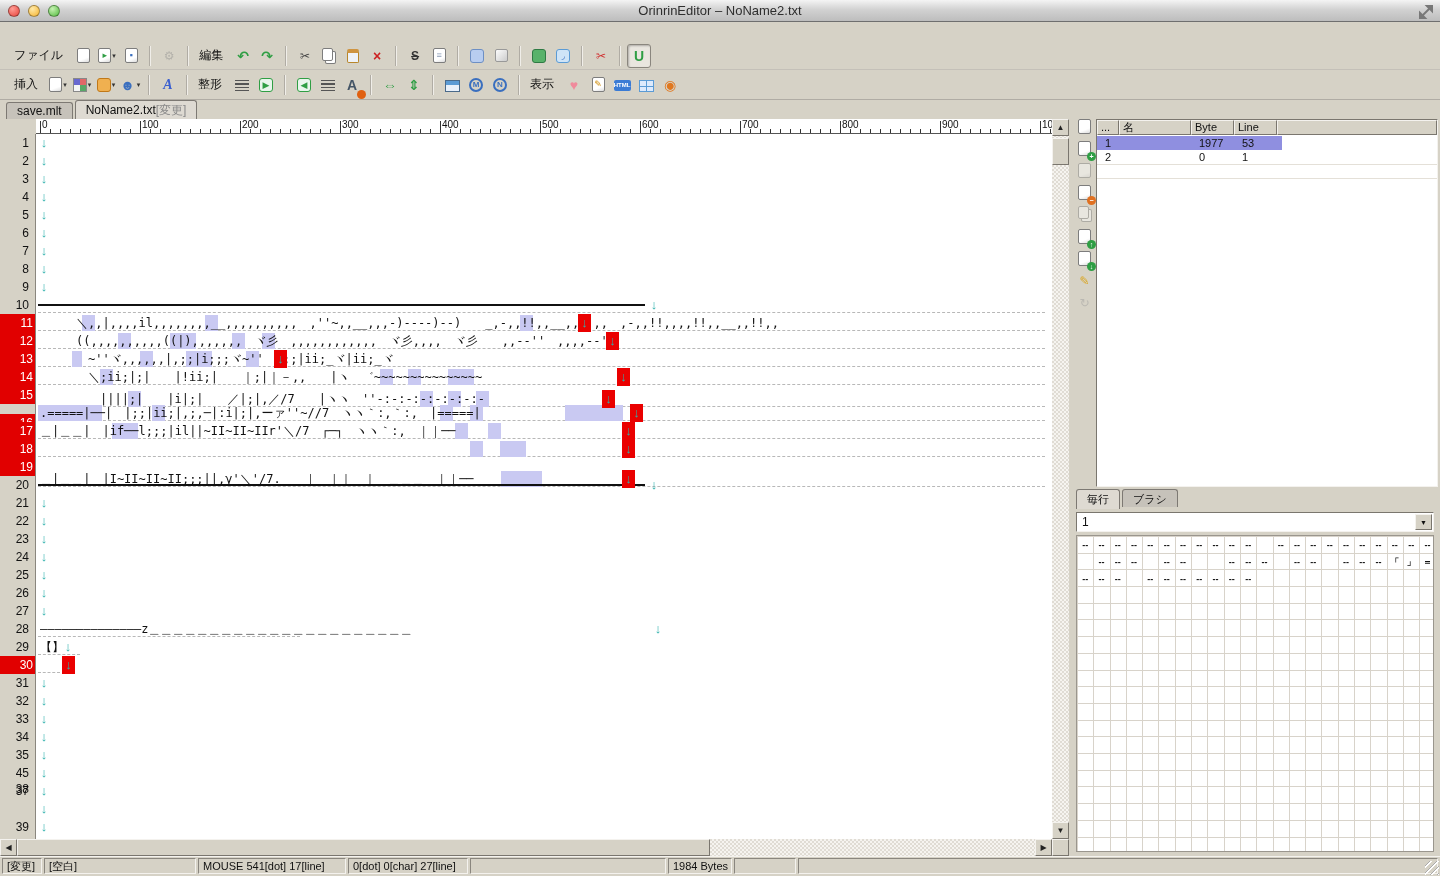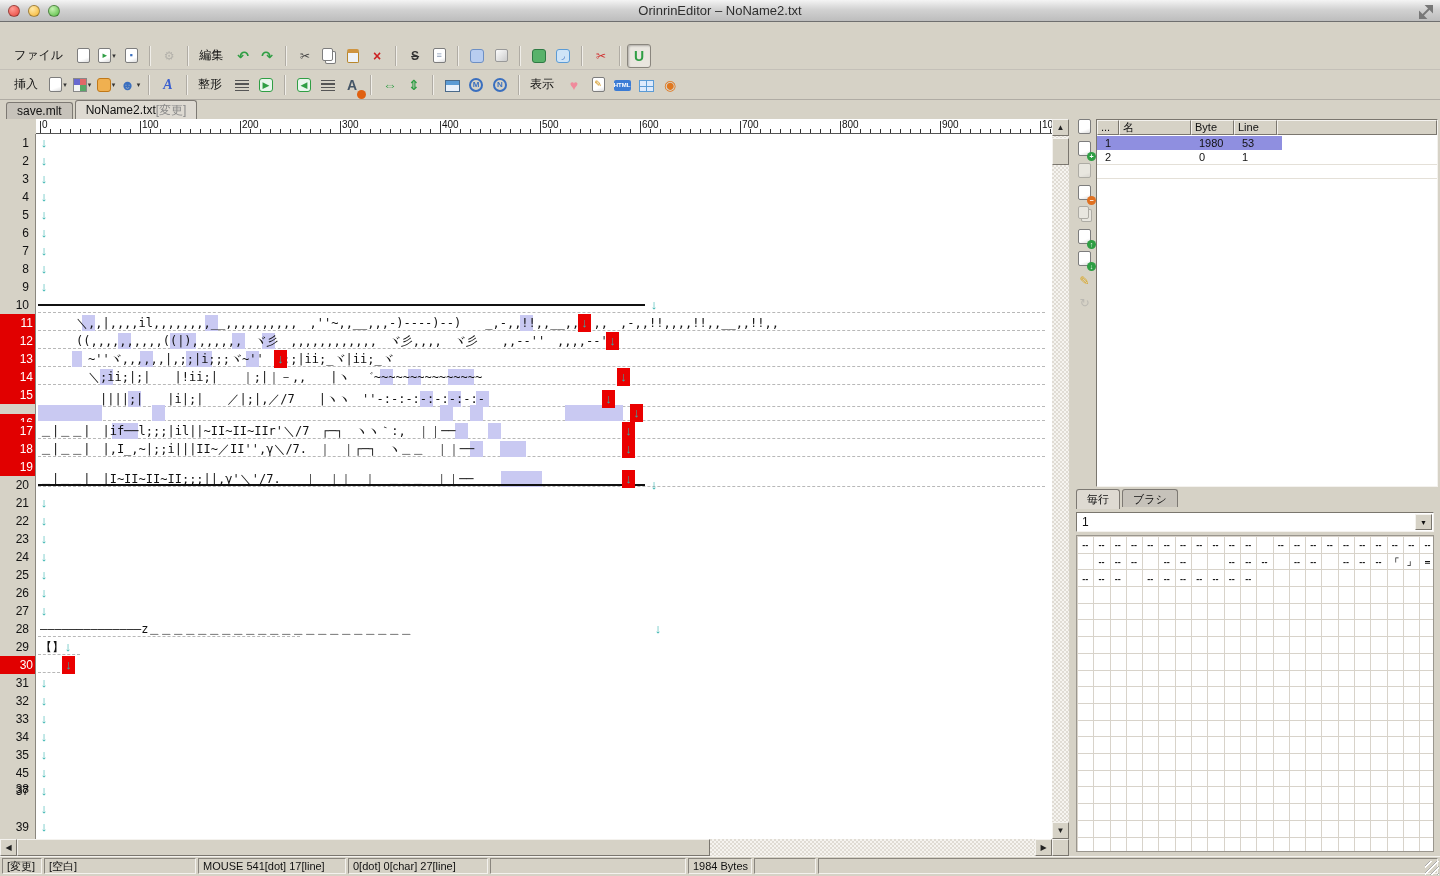--- a/index.html
+++ b/index.html
@@ -429,35 +429,35 @@
         <div class="etext" style="left: 4px;">　　　　　||||;|　　|i|;|　　／|;|,／/7　　|ヽヽ　''‐:‐:‐:‐:‐:‐:‐:‐</div>
         <div class="eol" style="left: 566px;">↓</div>
       </div>
       <div class="erow" style="top: 270px;">
         <div class="guide" style="left: 2px; width: 1007px;"></div>
         <div class="hl" style="left: 2px; width: 64px;"></div>
         <div class="hl" style="left: 116px; width: 13px;"></div>
         <div class="hl" style="left: 404px; width: 13px;"></div>
         <div class="hl" style="left: 434px; width: 13px;"></div>
         <div class="hl" style="left: 529px; width: 58px;"></div>
+        <div class="etext" style="left: 4px;">.=====|──|　|;;|ii;|,;,─|:i|;|,ーァ''~//7　ヽヽ｀:,｀:,　|=====|</div>
         <div class="eol" style="left: 594px;">↓</div>
       </div>
       <div class="erow" style="top: 288px;">
         <div class="guide" style="left: 2px; width: 1007px;"></div>
         <div class="hl" style="left: 76px; width: 26px;"></div>
         <div class="hl" style="left: 419px; width: 13px;"></div>
         <div class="hl" style="left: 452px; width: 13px;"></div>
         <div class="etext" style="left: 4px;">＿|＿＿|　|if──l;;;|il||~II~II~IIr'＼/7　┌─┐　ヽヽ｀:,　｜｜──</div>
         <div class="eol" style="left: 586px;">↓</div>
       </div>
       <div class="erow" style="top: 306px;">
         <div class="guide" style="left: 2px; width: 1007px;"></div>
         <div class="hl" style="left: 434px; width: 13px;"></div>
         <div class="hl" style="left: 464px; width: 26px;"></div>
-        <div class="etext" style="left: 4px;">＿|＿＿|　|,I_,~|;;i|||II~／II'',γ＼/7.　｜　｜┌─┐　ヽ＿＿　｜｜──</div>
         <div class="eol" style="left: 586px;">↓</div>
       </div>
       <div class="erow" style="top: 336px;">
         <div class="guide" style="left: 2px; width: 1007px;"></div>
         <div class="hl" style="left: 465px; width: 41px;"></div>
         <div class="etext" style="left: 4px;">＿|＿＿|　|I~II~II~II;;;||,γ'＼'/7.　　｜　｜｜　｜　＿＿＿　｜｜──</div>
         <div class="eol" style="left: 586px;">↓</div>
       </div>
       <div class="erow" style="top: 342px;">
         <div class="rule" style="left: 2px; width: 607px;"></div>
@@ -560,21 +560,21 @@
         <span class="th" style="width: 22px;">...</span>
         <span class="th" style="width: 72px;">名</span>
         <span class="th" style="width: 43px;">Byte</span>
         <span class="th" style="width: 43px;">Line</span>
         <span class="th" style="flex: 1 1 0%;"></span>
       </div>
       <div class="trow" style="top: 16px;">
         <div class="tsel" style="width: 185px;"></div>
         <span class="c" style="left: 4px;">1</span>
         <span class="c" style="left: 26px;"></span>
-        <span class="c" style="left: 98px;">1980</span>
+        <span class="c" style="left: 98px;">1977</span>
         <span class="c" style="left: 141px;">53</span>
       </div>
       <div class="trow" style="top: 30px;">
         <span class="c" style="left: 4px;">2</span>
         <span class="c" style="left: 26px;"></span>
         <span class="c" style="left: 98px;">0</span>
         <span class="c" style="left: 141px;">1</span>
       </div>
       <div class="rowline" style="top: 44px;"></div>
       <div class="rowline" style="top: 58px;"></div>
@@ -634,20 +634,20 @@
       <span class="gcell" style="left: 122.25px; top: 42.75px;">--</span>
       <span class="gcell" style="left: 138.55px; top: 42.75px;">--</span>
       <span class="gcell" style="left: 154.85px; top: 42.75px;">--</span>
       <span class="gcell" style="left: 171.15px; top: 42.75px;">--</span>
     </div>
 
   <div class="statusbar" id="statusbar">
       <span class="scell" style="width: 40px;">[変更]</span>
       <span class="scell" style="width: 152px;">[空白]</span>
       <span class="scell" style="width: 148px;">MOUSE 541[dot] 17[line]</span>
-      <span class="scell" style="width: 140px;">0[dot] 0[char] 27[line]</span>
+      <span class="scell" style="width: 120px;">0[dot] 0[char] 27[line]</span>
       <span class="scell" style="width: 196px;"></span>
       <span class="scell" style="width: 64px;">1984 Bytes</span>
       <span class="scell" style="width: 62px;"></span>
       <span class="scell flex"></span>
     </div>
   <div class="grip"></div>
 </div>
 
 </body></html>

